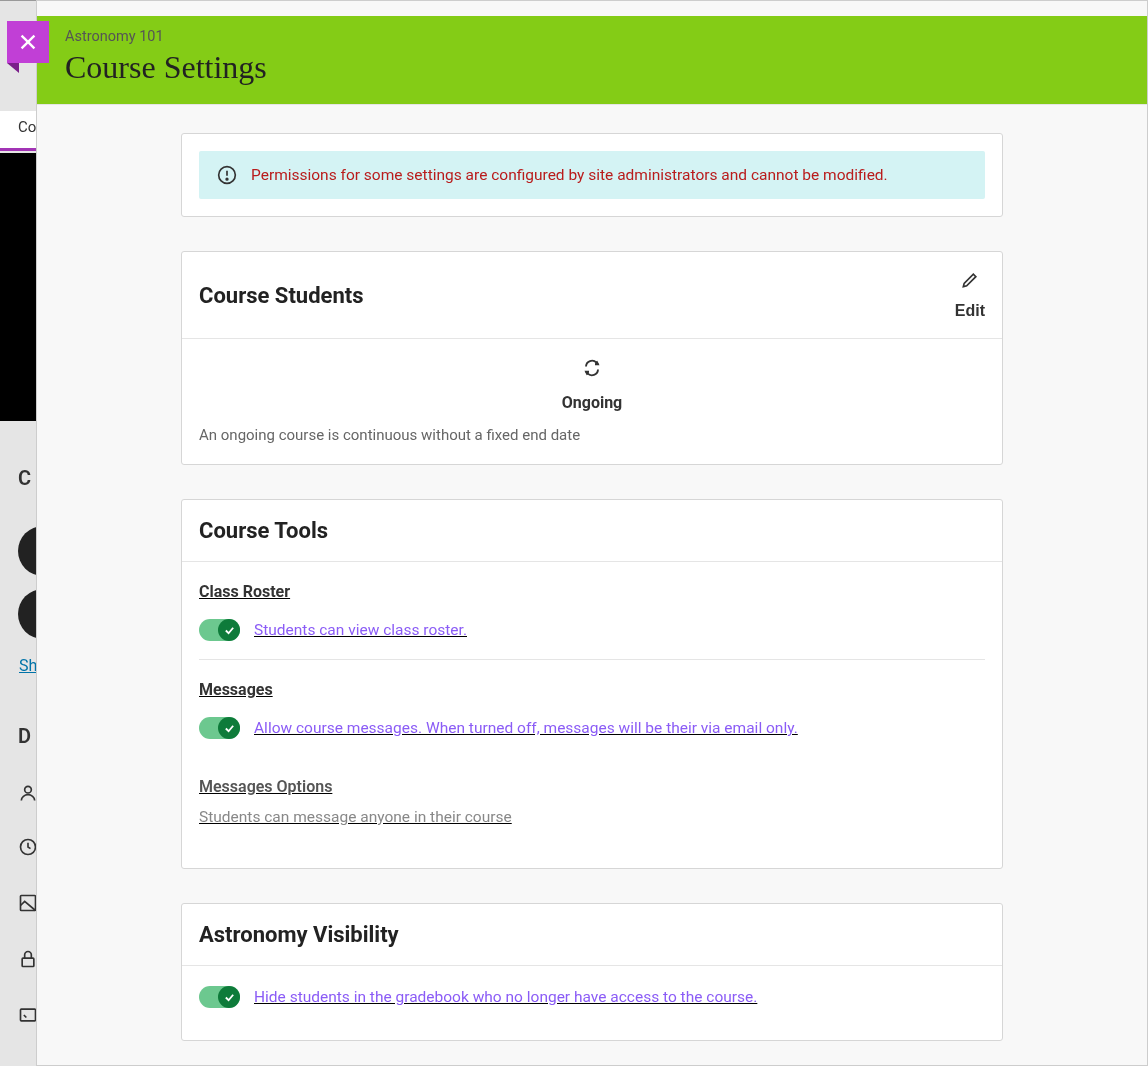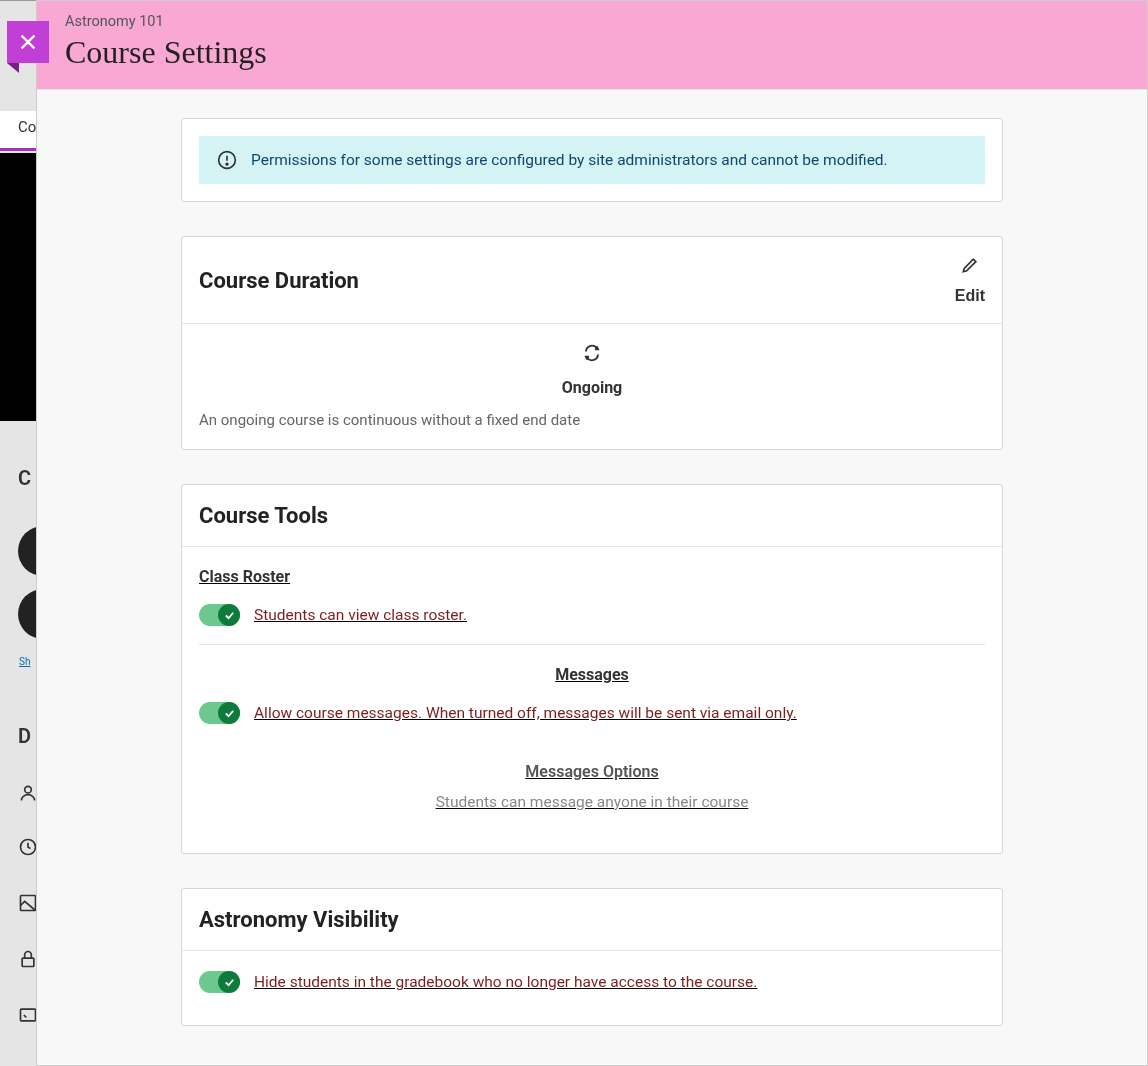--- a/index.html
+++ b/index.html
@@ -55,21 +55,21 @@
       height: 50px;
       border-radius: 50%;
       background: #222;
     }
     .bg-circle1 { top: 525px; }
     .bg-circle2 { top: 588px; }
     .bg-link {
       position: absolute;
       top: 655px;
       left: 19px;
-      font-size: 10px;
+      font-size: 16px;
       color: #0073a8;
       text-decoration: underline;
     }
     .bg-letter-c { position: absolute; top: 465px; left: 18px; font-size: 20px; font-weight: 600; color: #333;}
     .bg-letter-d { position: absolute; top: 723px; left: 18px; font-size: 20px; font-weight: 600; color: #333;}
     .bg-icon { position: absolute; left: 18px; color: #333; }
 
     .panel {
       position: absolute;
       top: 0;
@@ -100,23 +100,24 @@
       width: 0;
       height: 0;
       border-top: 10px solid #7a1f8a;
       border-left: 12px solid transparent;
     }
     .close-x {
       color: #fff;
       stroke: #fff;
     }
     .panel-header {
-      background: #f9a8d4;
+      background: #84cc16;
       padding: 12px 44px 18px 28px;
       border-bottom: 1px solid #e5e5e5;
+      margin-top: 15px;
     }
     .breadcrumb {
       font-size: 14.5px;
       color: #555;
       margin-bottom: 4px;
     }
     .page-title {
       font-size: 32px;
       font-weight: 400;
       color: #222;
@@ -139,21 +140,21 @@
     }
     .info-banner {
       margin: 17px;
       background: #d4f3f4;
       border-radius: 2px;
       padding: 14px 18px;
       display: flex;
       align-items: center;
       gap: 14px;
       font-size: 15.5px;
-      color: #0c4a6e;
+      color: #b91c1c;
     }
     .info-icon {
       flex-shrink: 0;
     }
     .card-header {
       padding: 18px 17px;
       display: flex;
       align-items: center;
       justify-content: space-between;
       border-bottom: 1px solid #e5e5e5;
@@ -193,21 +194,20 @@
     .duration-desc {
       font-size: 15px;
       color: #666;
     }
     .tool-section {
       padding: 20px 17px 0 17px;
       text-decoration: underline;
     }
     .tool-section:last-child {
       padding-bottom: 22px;
-      text-align: center;
     }
     .tool-heading {
       font-size: 16px;
       font-weight: 700;
       color: #333;
       margin-bottom: 18px;
     }
     .tool-subheading {
       font-size: 16px;
       font-weight: 600;
@@ -240,21 +240,21 @@
       width: 22px;
       height: 22px;
       border-radius: 50%;
       background: #0e7b3a;
       display: flex;
       align-items: center;
       justify-content: center;
     }
     .toggle-label {
       font-size: 15.5px;
-      color: #7f1d1d;
+      color: #8b5cf6;
     }
     .option-desc {
       font-size: 15.5px;
       color: #888;
       padding-bottom: 20px;
     }
   </style>
 </head>
 <body>
 
@@ -311,21 +311,21 @@
             <circle cx="12" cy="12" r="10"></circle>
             <line x1="12" y1="7" x2="12" y2="13"></line>
             <circle cx="12" cy="17" r="1" fill="#333"></circle>
           </svg>
           <span>Permissions for some settings are configured by site administrators and cannot be modified.</span>
         </div>
       </div>
 
       <div class="card">
         <div class="card-header">
-          <div class="card-title">Course Duration</div>
+          <div class="card-title">Course Students</div>
           <button class="edit-btn">
             <svg width="20" height="20" viewBox="0 0 24 24" fill="none" stroke="#333" stroke-width="2">
               <path d="M4 20l4-1 11-11-3-3L5 16l-1 4z"></path>
             </svg>
             <span>Edit</span>
           </button>
         </div>
         <div class="card-body">
           <div class="duration-status">
             <svg width="18" height="18" viewBox="0 0 24 24" fill="none" stroke="#333" stroke-width="2.5">
@@ -360,21 +360,21 @@
         <div class="tool-section">
           <div class="tool-heading">Messages</div>
           <div class="toggle-row">
             <div class="toggle">
               <div class="toggle-knob">
                 <svg width="11" height="11" viewBox="0 0 24 24" fill="none" stroke="#fff" stroke-width="4">
                     <polyline points="4 12 10 18 20 6"></polyline>
                   </svg>
               </div>
             </div>
-            <span class="toggle-label">Allow course messages. When turned off, messages will be sent via email only.</span>
+            <span class="toggle-label">Allow course messages. When turned off, messages will be their via email only.</span>
           </div>
           <div class="tool-subheading">Messages Options</div>
           <div class="option-desc">Students can message anyone in their course</div>
         </div>
       </div>
 
       <div class="card" style="margin-bottom:0">
         <div class="card-header">
           <div class="card-title">Astronomy Visibility</div>
         </div>

